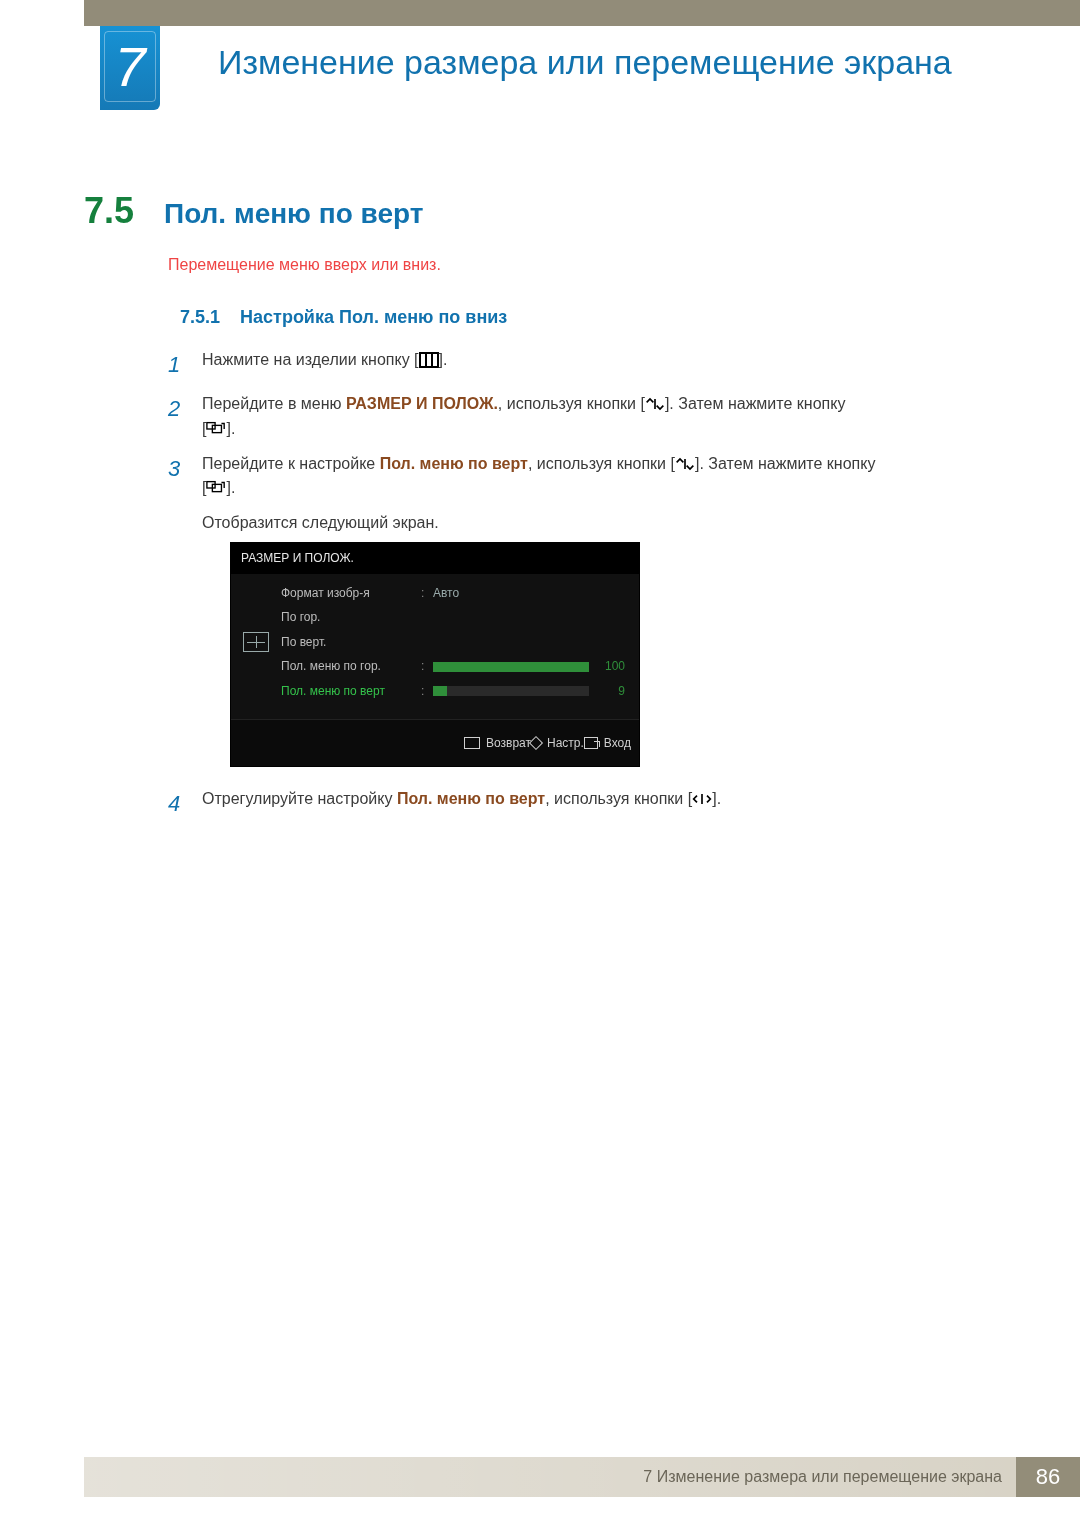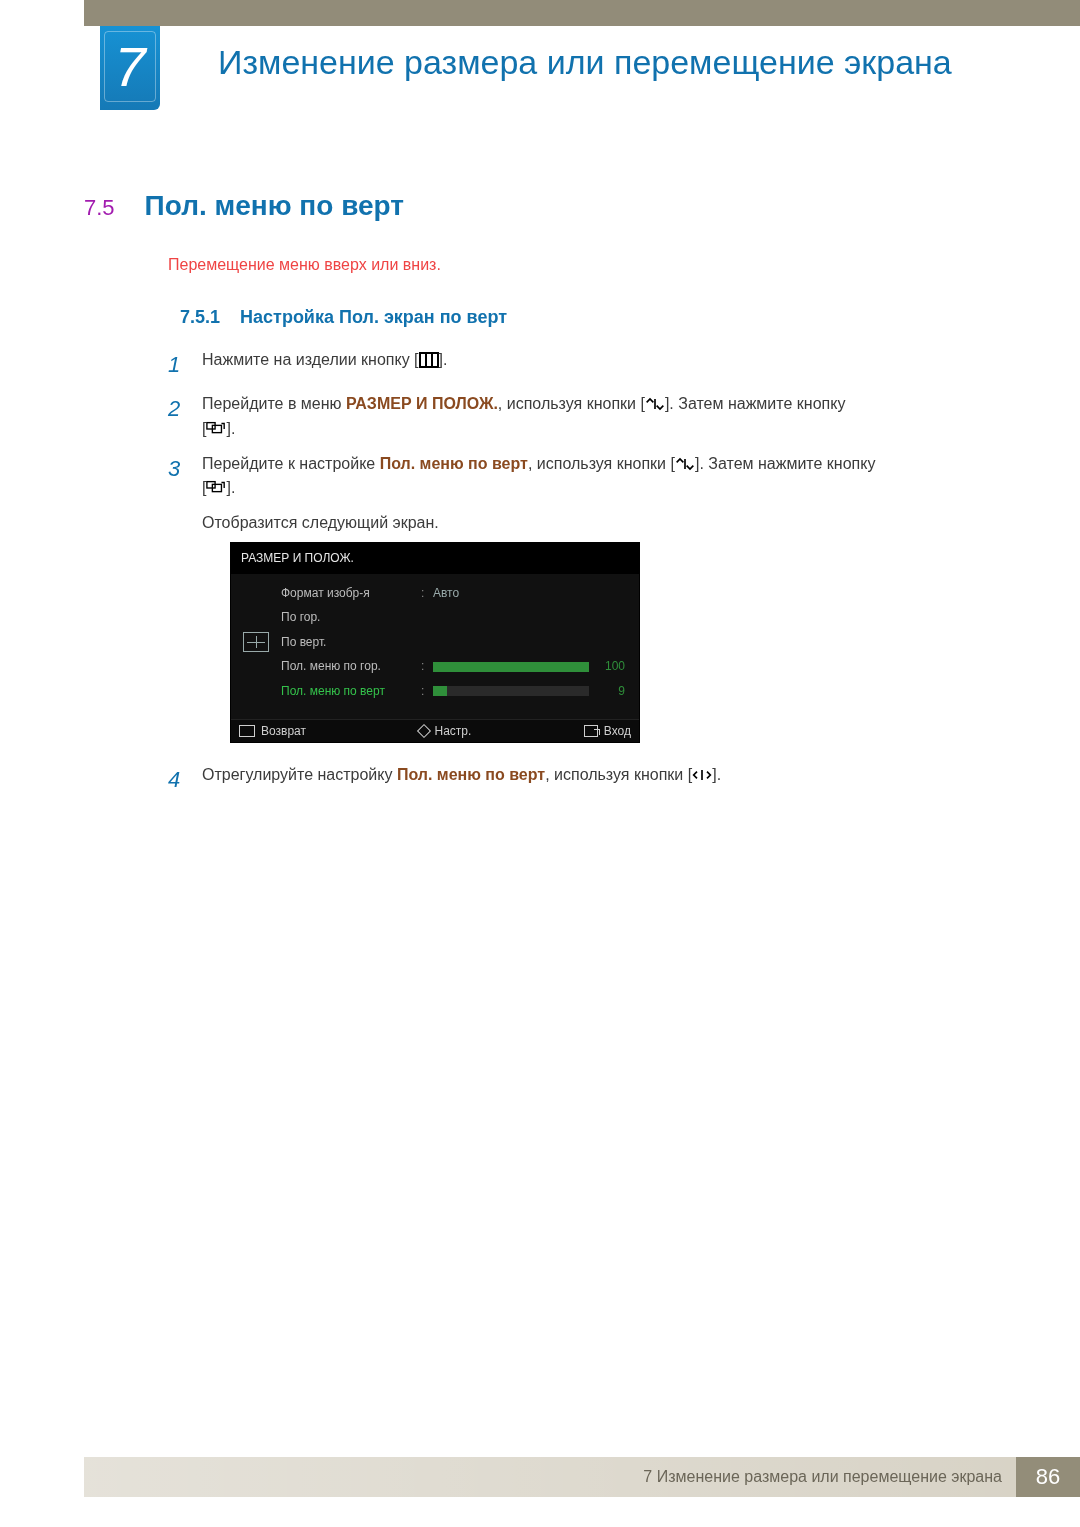--- a/index.html
+++ b/index.html
@@ -40,21 +40,21 @@
     top: 42px; left: 182px; right: 40px;
     font-size: 34px; color: #1172ae; font-weight: 400;
     line-height: 1.2;
     margin-left: 36px;
   }
   .section-row {
     position: absolute;
     top: 190px; left: 84px; right: 80px;
     display: flex; align-items: baseline; gap: 30px;
   }
-  .section-number { color: #a21caf; font-size: 22px; font-weight: 400; }
+  .section-number { color: #15803d; font-size: 36px; font-weight: 700; }
   .section-title  { color: #1172ae; font-size: 28px; font-weight: 700; }
   .intro {
     position: absolute; top: 256px; left: 168px;
     font-size: 16px; color: #ef4444;
   }
   .subsection-row {
     position: absolute; top: 307px; left: 180px;
     display: flex; gap: 20px; font-size: 18px; font-weight: 700; color: #1172ae;
   }
   .steps {
@@ -94,22 +94,22 @@
   .osd-row { display:flex; align-items:center; }
   .osd-label { flex: 0 0 140px; color:#bcbcbc; }
   .osd-colon { flex: 0 0 12px; color:#888; }
   .osd-value { flex: 0 0 50px; color:#9aa; }
   .osd-bar { flex:1; height:10px; background:#2a2a2a; position:relative; margin-right:6px; }
   .osd-bar .fill100 { position:absolute; inset:0; background:#2f8f3a; }
   .osd-bar .fill9   { position:absolute; inset:0; width:9%; background:#2f8f3a; }
   .osd-num { width:30px; text-align:right; color:#2f8f3a; }
   .osd-row.hl .osd-label { color:#34c24b; }
   .osd-footer {
-    display:flex; justify-content:space-between; align-items:center;
-    padding:2px 8px; border-top:1px solid #222; background:#0b0b0b;
+    display:flex; justify-content:flex-end; align-items:center;
+    padding:14px 8px; border-top:1px solid #222; background:#0b0b0b;
   }
   .osd-footer span { display:flex; align-items:center; gap:6px; color:#cfcfcf; font-size:12px;}
   .osd-footer .ficon { width:16px; height:12px; border:1px solid #cfcfcf; display:inline-block;}
   .osd-footer .diamond {
     width:10px; height:10px; border:1px solid #cfcfcf; transform:rotate(45deg);
   }
   .osd-footer .enter {
     width:14px; height:12px; border:1px solid #cfcfcf; position:relative;
   }
   .osd-footer .enter::after{
@@ -144,21 +144,21 @@
 
 <div class="section-row">
   <div class="section-number">7.5</div>
   <div class="section-title">Пол. меню по верт</div>
 </div>
 
 <div class="intro">Перемещение меню вверх или вниз.</div>
 
 <div class="subsection-row">
   <div>7.5.1</div>
-  <div>Настройка Пол. экран по верт</div>
+  <div>Настройка Пол. меню по вниз</div>
 </div>
 
 <div class="steps">
 
   <div class="step">
     <div class="step-num">1</div>
     <div class="step-body">
       <span>Нажмите на изделии кнопку [</span><svg class="inline-icon" viewBox="0 0 20 16">
           <rect x="1" y="1" width="18" height="14" fill="none" stroke="#000" stroke-width="2"></rect>
           <line x1="7" y1="1" x2="7" y2="15" stroke="#000" stroke-width="2"></line>

